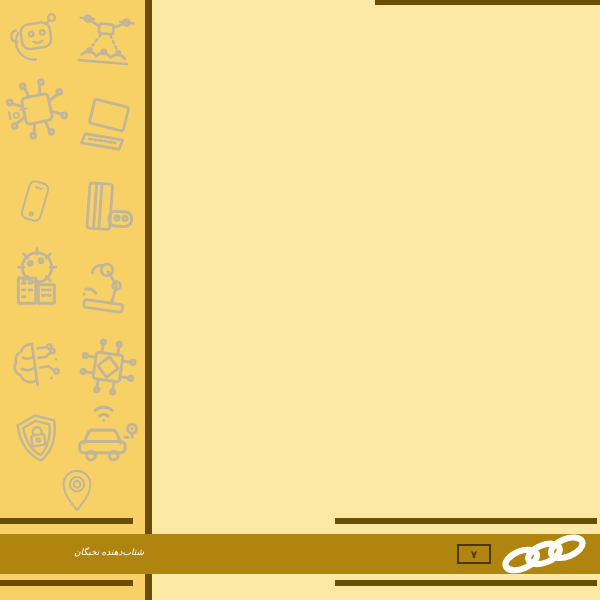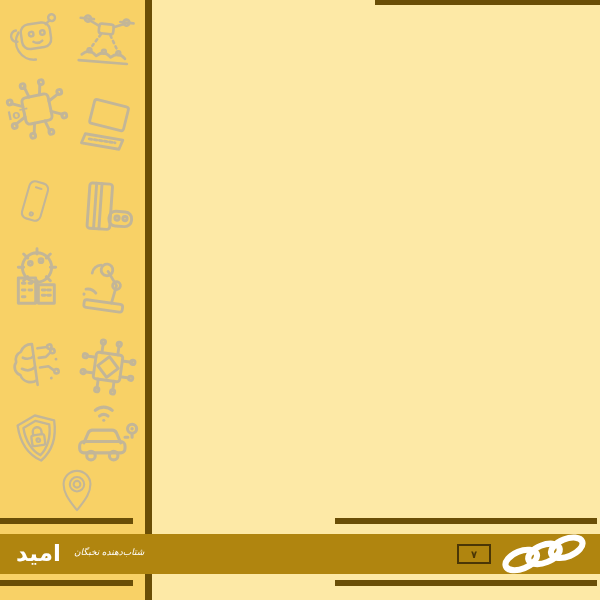--- a/index.html
+++ b/index.html
@@ -54,21 +54,21 @@
     position:absolute;left:0;top:534px;width:600px;height:40px;
     background:#b0850f;z-index:4;
   }
   .brand-name{
     position:absolute;left:16px;top:0;height:40px;line-height:38px;
     color:#fff;font-size:23px;font-weight:bold;direction:rtl;
   }
   .brand-tagline{
     position:absolute;left:74px;top:13px;
     color:#fff;font-size:9px;direction:rtl;
-    font-family:Liberation Sans, sans-serif;font-style:italic;
+    font-family:Liberation Serif, serif;font-style:italic;
     white-space:nowrap;
   }
   .page-num-box{
     position:absolute;right:109px;top:10px;width:34px;height:20px;
     border:2px solid #4a3606;box-sizing:border-box;
     display:flex;align-items:center;justify-content:center;
     color:#4a3606;font-size:10px;font-weight:bold;
   }
   .footer-logo{
     position:absolute;right:14px;top:-5px;width:84px;height:48px;
@@ -250,21 +250,20 @@
   <p class="para">تحقیق حاضر با هدف بررسی و بهبود استراتژی‌های ارتباطی و بازاریابی برند «دیده‌بان» در شبکه‌های اجتماعی آغاز شد. برای دستیابی به این هدف، ضروری بود که درک عمیقی از روندهای فناوری، تغییرات کلیدی در صنعت تکنولوژی، رفتار مخاطبان، و پتانسیل‌های فضای مجازی به دست آورم. در همین راستا، از روش دیده‌بانی سیستماتیک استفاده شد که شامل تحلیل منابع معتبر، بررسی ترندهای جهانی، و تعامل مستمر با کاربران فضای مجازی بود.</p>
   <p class="para">دیده‌بانی، به‌عنوان یک روش تحقیقاتی، شامل جمع‌آوری، طبقه‌بندی، و تحلیل اطلاعات از منابع مختلف است. این فرآیند نه‌تنها به درک عمیق‌تری از تحولات حوزه فناوری منجر شد، بلکه باعث شد تا محتوای تولیدشده، به شکلی کاملاً هدفمند و بر اساس نیازهای کاربران ارائه شود. این مسیر با رصد دقیق وب‌سایت‌های معتبر حوزه تکنولوژی، پایگاه‌های خبری تخصصی، شبکه‌های اجتماعی، و بررسی محتواهای پربازدید آغاز شد...</p>
 </div>
 
 <div class="rule tl"></div>
 <div class="rule tr"></div>
 <div class="rule bl"></div>
 <div class="rule br"></div>
 
 <div class="footer-bar">
-  <div class="brand-name">امید</div>
   <div class="brand-tagline">شتاب‌دهنده نخبگان</div>
   <div class="page-num-box">
     <span>۷</span>
   </div>
   <div class="footer-logo">
     <svg viewBox="0 0 96 52">
       <g fill="none" stroke="#ffffff" stroke-width="7">
         <ellipse cx="22" cy="34" rx="19" ry="10" transform="rotate(-22 22 34)"></ellipse>
         <ellipse cx="48" cy="27" rx="19" ry="10" transform="rotate(-22 48 27)"></ellipse>
         <ellipse cx="74" cy="20" rx="19" ry="10" transform="rotate(-22 74 20)"></ellipse>

